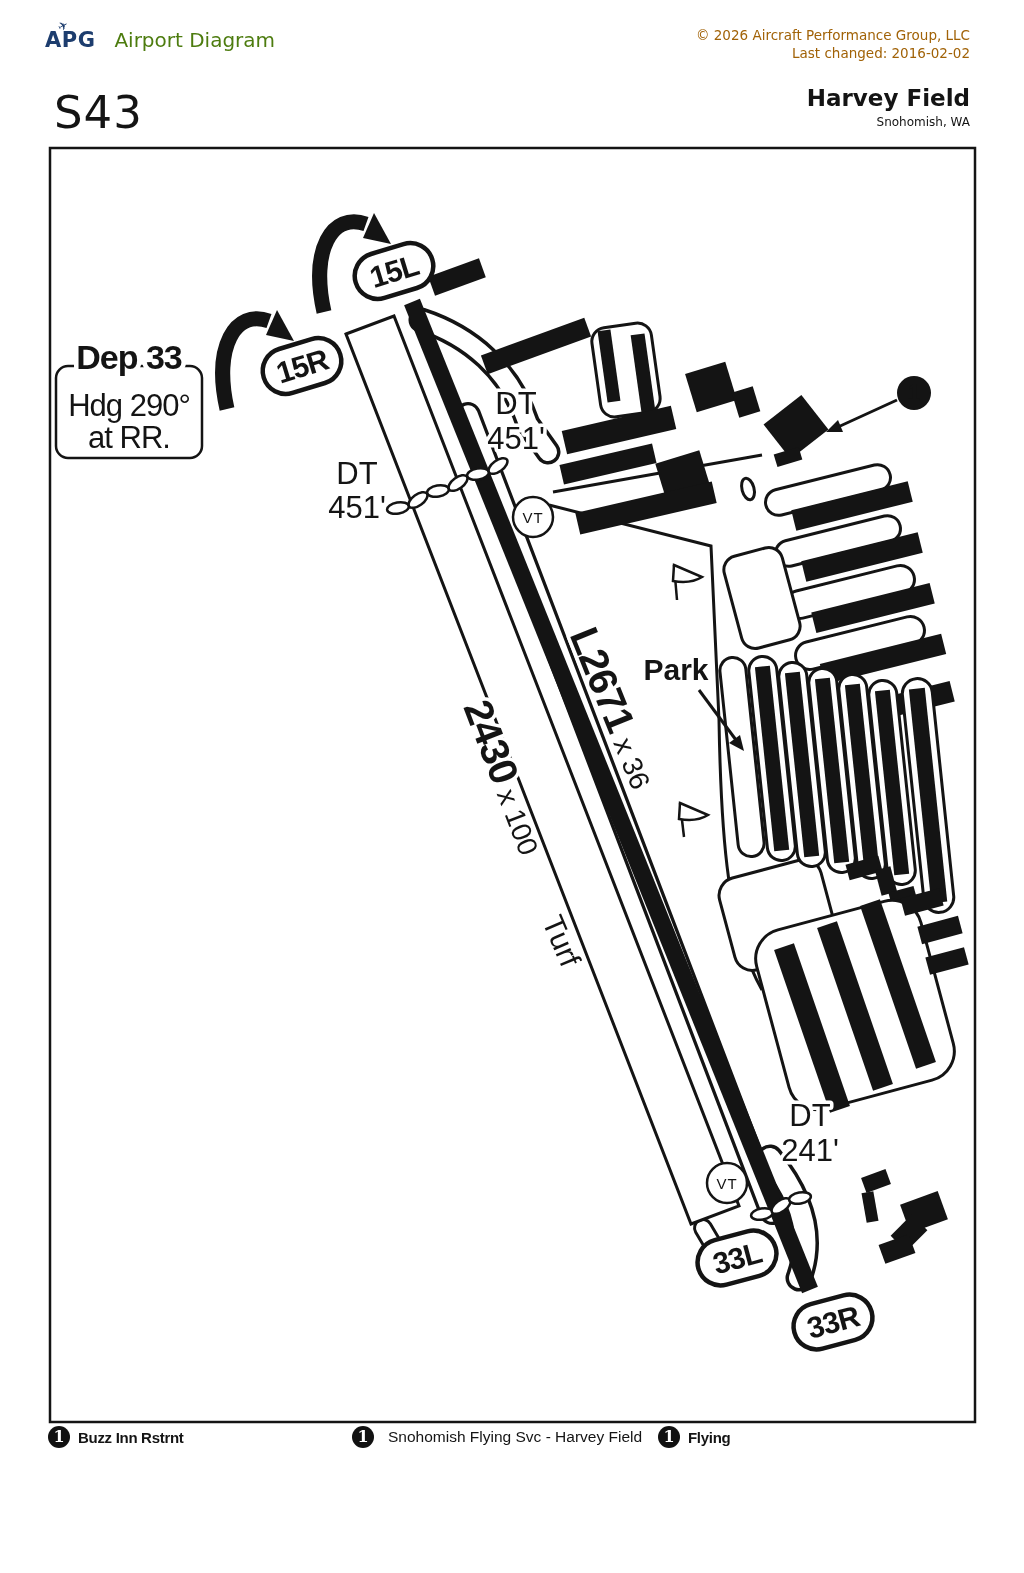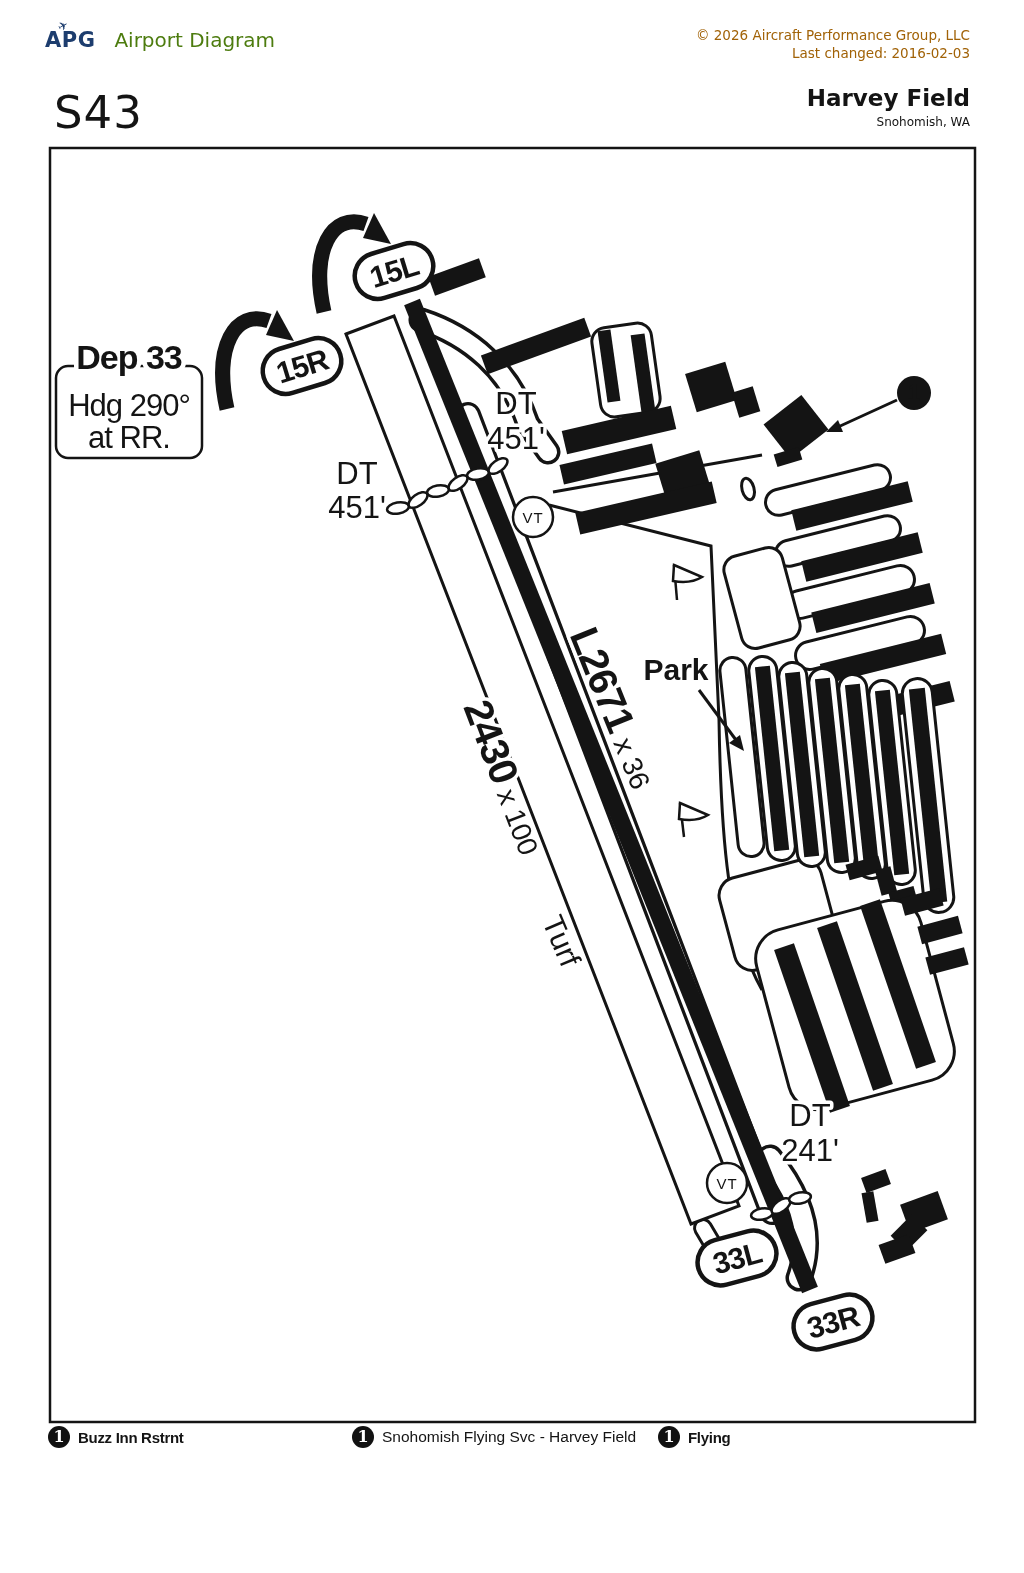--- a/index.html
+++ b/index.html
@@ -12,36 +12,36 @@
   #hdr-right{right:54px;top:26px;text-align:right;font-size:13.5px;line-height:18px;color:#a16207;}
   #apt-code{left:54px;top:86px;font-size:45px;letter-spacing:1px;}
   #apt-name{right:54px;top:85px;text-align:right;}
   #apt-name .nm{font-size:23px;font-weight:bold;line-height:26px;margin-left:8px;}
   #apt-name .ct{font-size:12px;line-height:22px;}
   #legend{left:0;top:1424px;width:1024px;height:36px;}
   .leg-item{position:absolute;display:flex;align-items:center;gap:8px;font-family:"Liberation Sans",sans-serif;}
   .cnum{display:inline-block;width:22px;height:22px;border-radius:50%;background:#111;color:#fff;
         font-family:"DejaVu Serif",serif;font-weight:bold;font-size:16px;text-align:center;line-height:22px;flex:0 0 22px;}
   .leg-big{font-size:15px;font-weight:bold;letter-spacing:-0.3px;}
-  .leg-sm{font-size:15.5px;}
+  .leg-sm{font-size:15.5px;margin-left:6px;}
   svg{position:absolute;left:0;top:0;}
   svg text{font-family:"Liberation Sans",sans-serif;fill:#141414;}
   .halo{paint-order:stroke;stroke:#fff;stroke-width:7px;stroke-linejoin:round;}
   .halo8{paint-order:stroke;stroke:#fff;stroke-width:9px;stroke-linejoin:round;}
 </style>
 </head>
 <body>
 
 <div class="abs" id="hdr-left">
   <span class="brand"><span>APG</span><span class="plane">✈</span></span>
   <span class="apptitle">Airport Diagram</span>
 </div>
 <div class="abs" id="hdr-right">
   <div>© 2026 Aircraft Performance Group, LLC</div>
-  <div>Last changed: 2016-02-03</div>
+  <div>Last changed: 2016-02-02</div>
 </div>
 <div class="abs" id="apt-code">S43</div>
 <div class="abs" id="apt-name">
   <div class="nm">Harvey Field</div>
   <div class="ct">Snohomish, WA</div>
 </div>
 
 <svg width="1024" height="1573" viewBox="0 0 1024 1573">
 
   <rect x="50" y="148" width="925" height="1274" fill="none" stroke="#141414" stroke-width="2.5"></rect>

